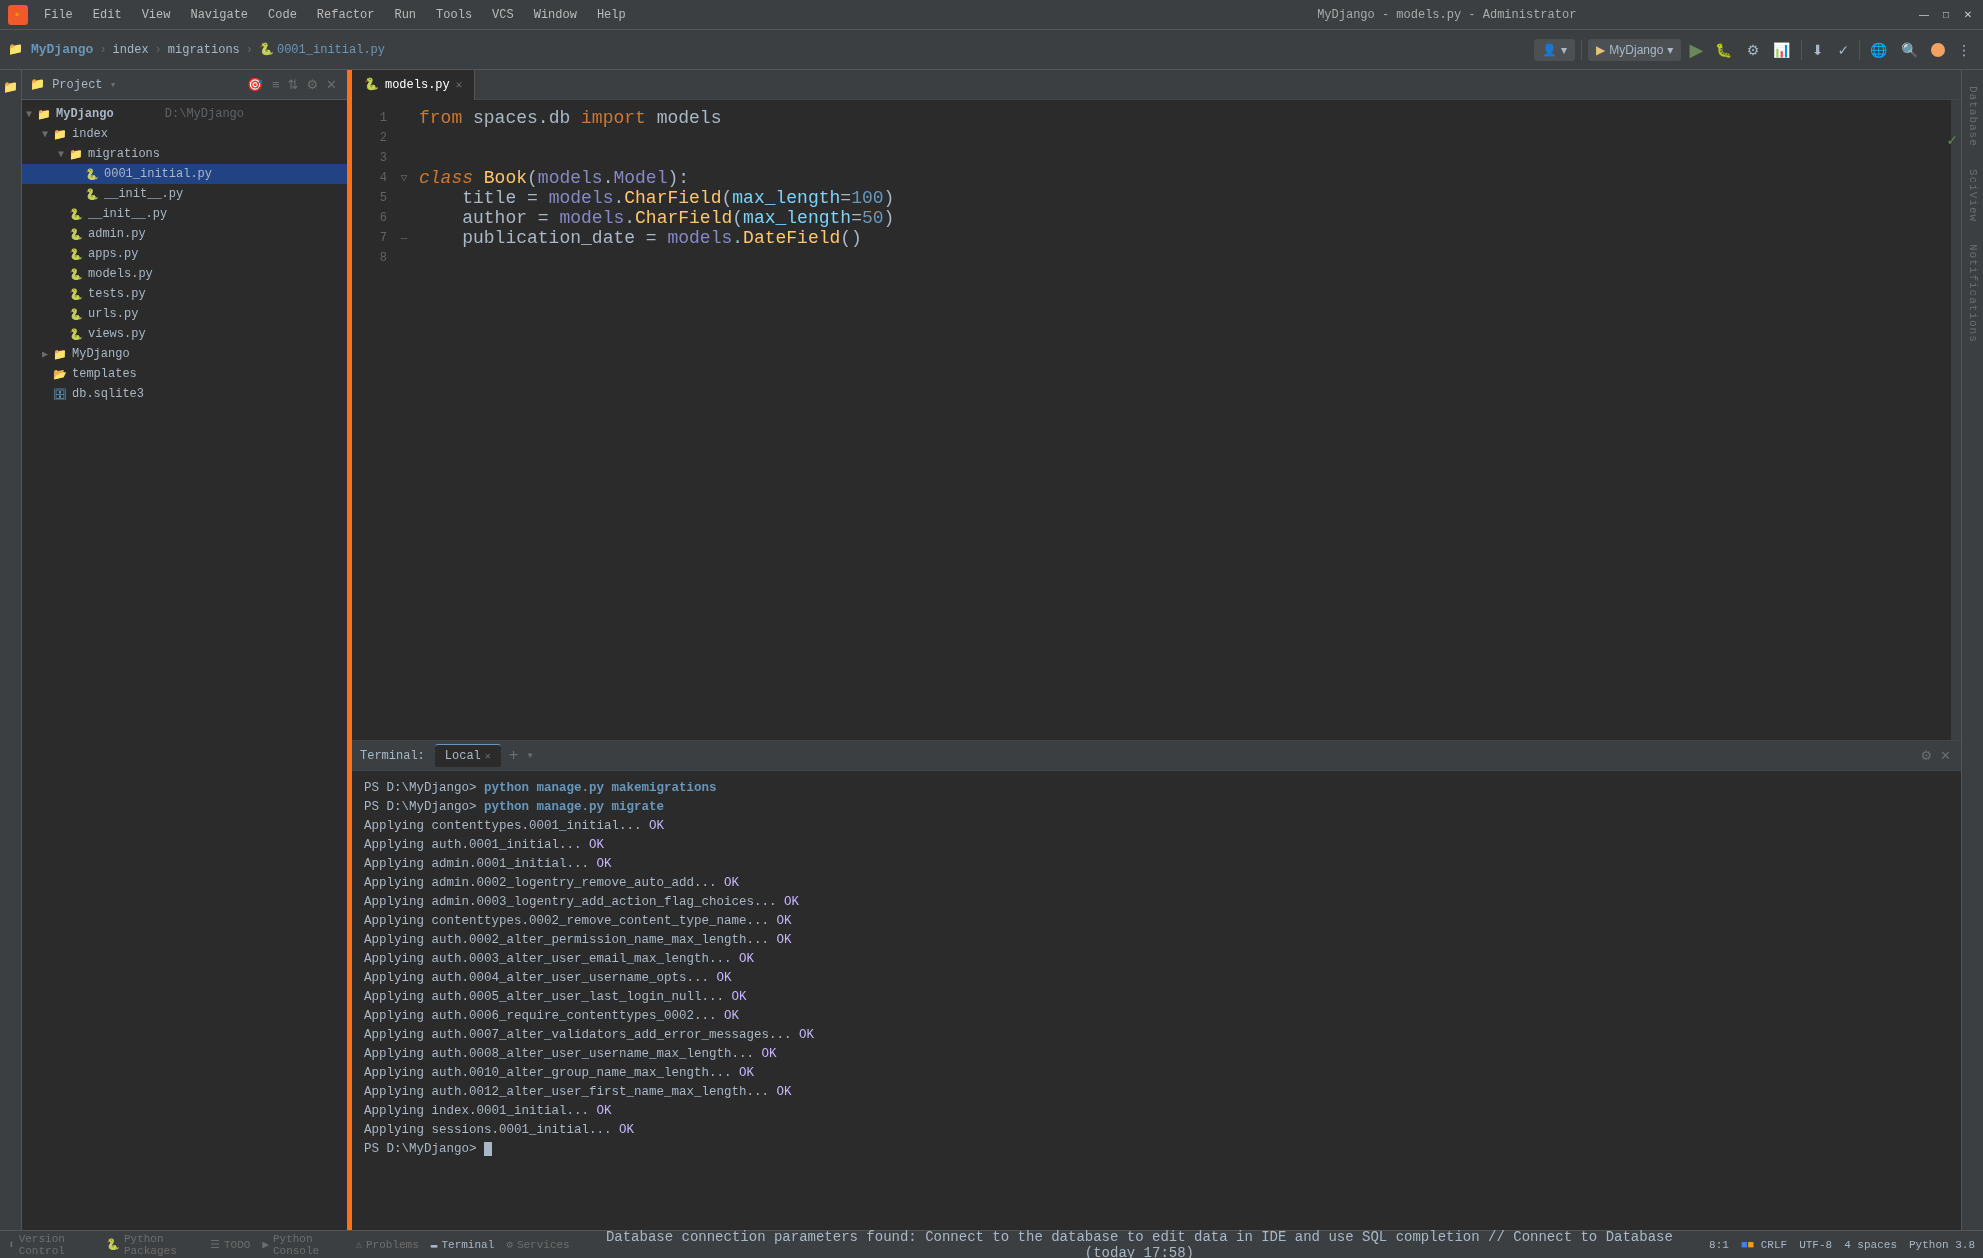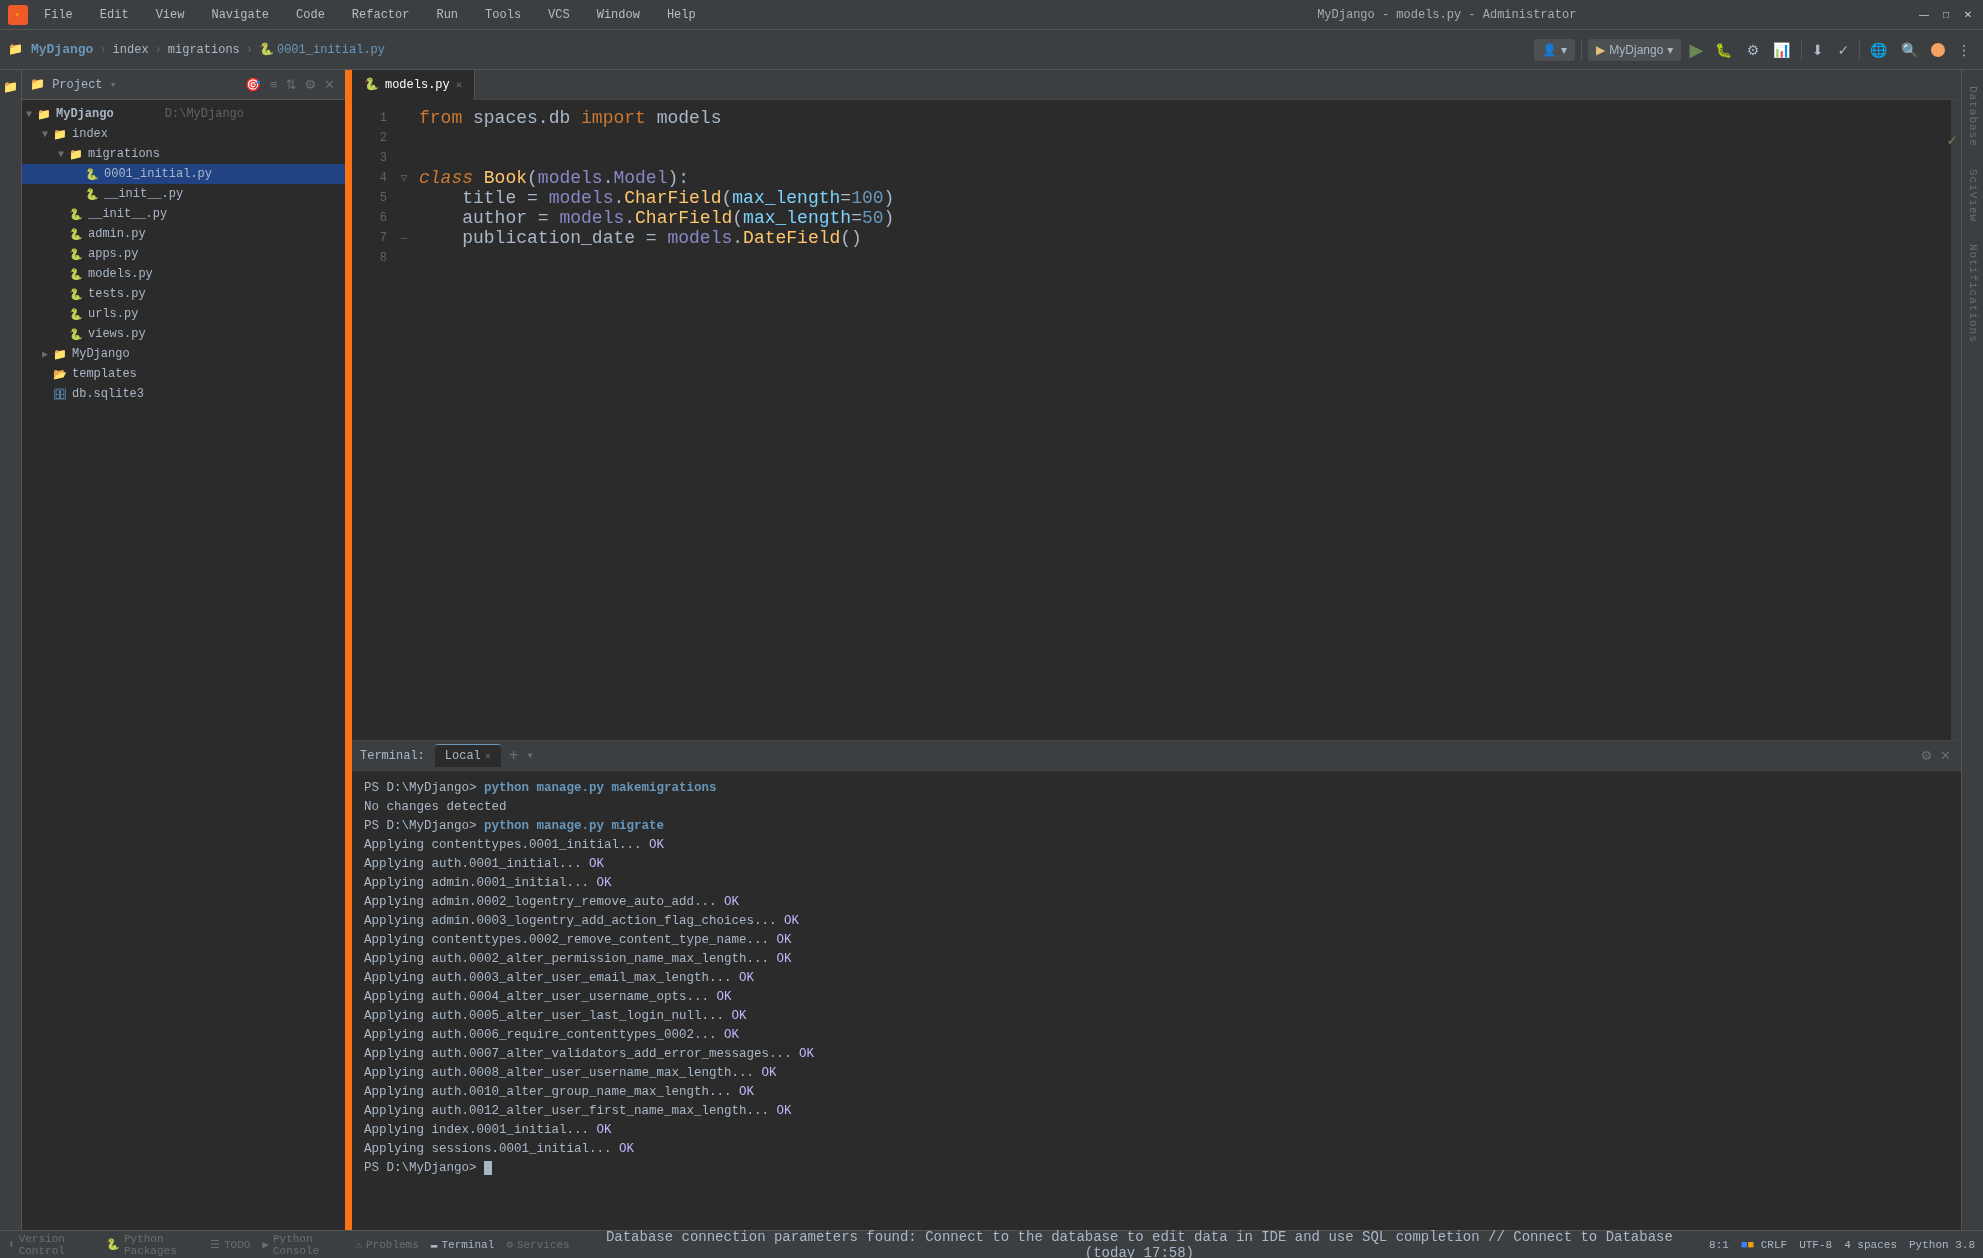--- a/index.html
+++ b/index.html
@@ -34,21 +34,21 @@
       display: flex;
       align-items: center;
       justify-content: center;
       font-weight: bold;
       font-size: 10px;
       color: white;
       flex-shrink: 0;
     }
     .menu-items {
       display: flex;
-      gap: 11px;
+      gap: 4px;
       flex: 1;
     }
     .menu-item {
       padding: 3px 8px;
       color: #bbb;
       cursor: pointer;
       border-radius: 3px;
       font-size: 12px;
     }
     .menu-title {
@@ -172,21 +172,21 @@
       cursor: pointer;
     }
     .side-icon.active { color: #6897bb; }
 
     
     .project-panel {
       width: 330px;
       background: #2b2b2b;
       display: flex;
       flex-direction: column;
-      border-right: 7px solid #f97316;
+      border-right: 5px solid #f97316;
       flex-shrink: 0;
     }
     .panel-header {
       background: #3c3f41;
       display: flex;
       align-items: center;
       padding: 4px 8px;
       height: 30px;
       border-bottom: 1px solid #555;
     }
@@ -800,23 +800,20 @@
         <div class="bottom-tab-actions">
           <button class="panel-action-btn">⚙</button>
           <button class="panel-action-btn">✕</button>
         </div>
       </div>
       <div class="terminal-content">
         <div>
           <span class="term-prompt">PS D:\MyDjango&gt; </span><span class="term-cmd">python manage.py makemigrations</span>
         </div>
         <div>
-          <span class="term-normal">No changes detected</span>
-        </div>
-        <div>
           <span class="term-prompt">PS D:\MyDjango&gt; </span><span class="term-cmd">python manage.py migrate</span>
         </div>
         <div>
           <span class="term-normal">  Applying contenttypes.0001_initial... </span><span class="term-ok">OK</span>
         </div>
         <div>
           <span class="term-normal">  Applying auth.0001_initial... </span><span class="term-ok">OK</span>
         </div>
         <div>
           <span class="term-normal">  Applying admin.0001_initial... </span><span class="term-ok">OK</span>

